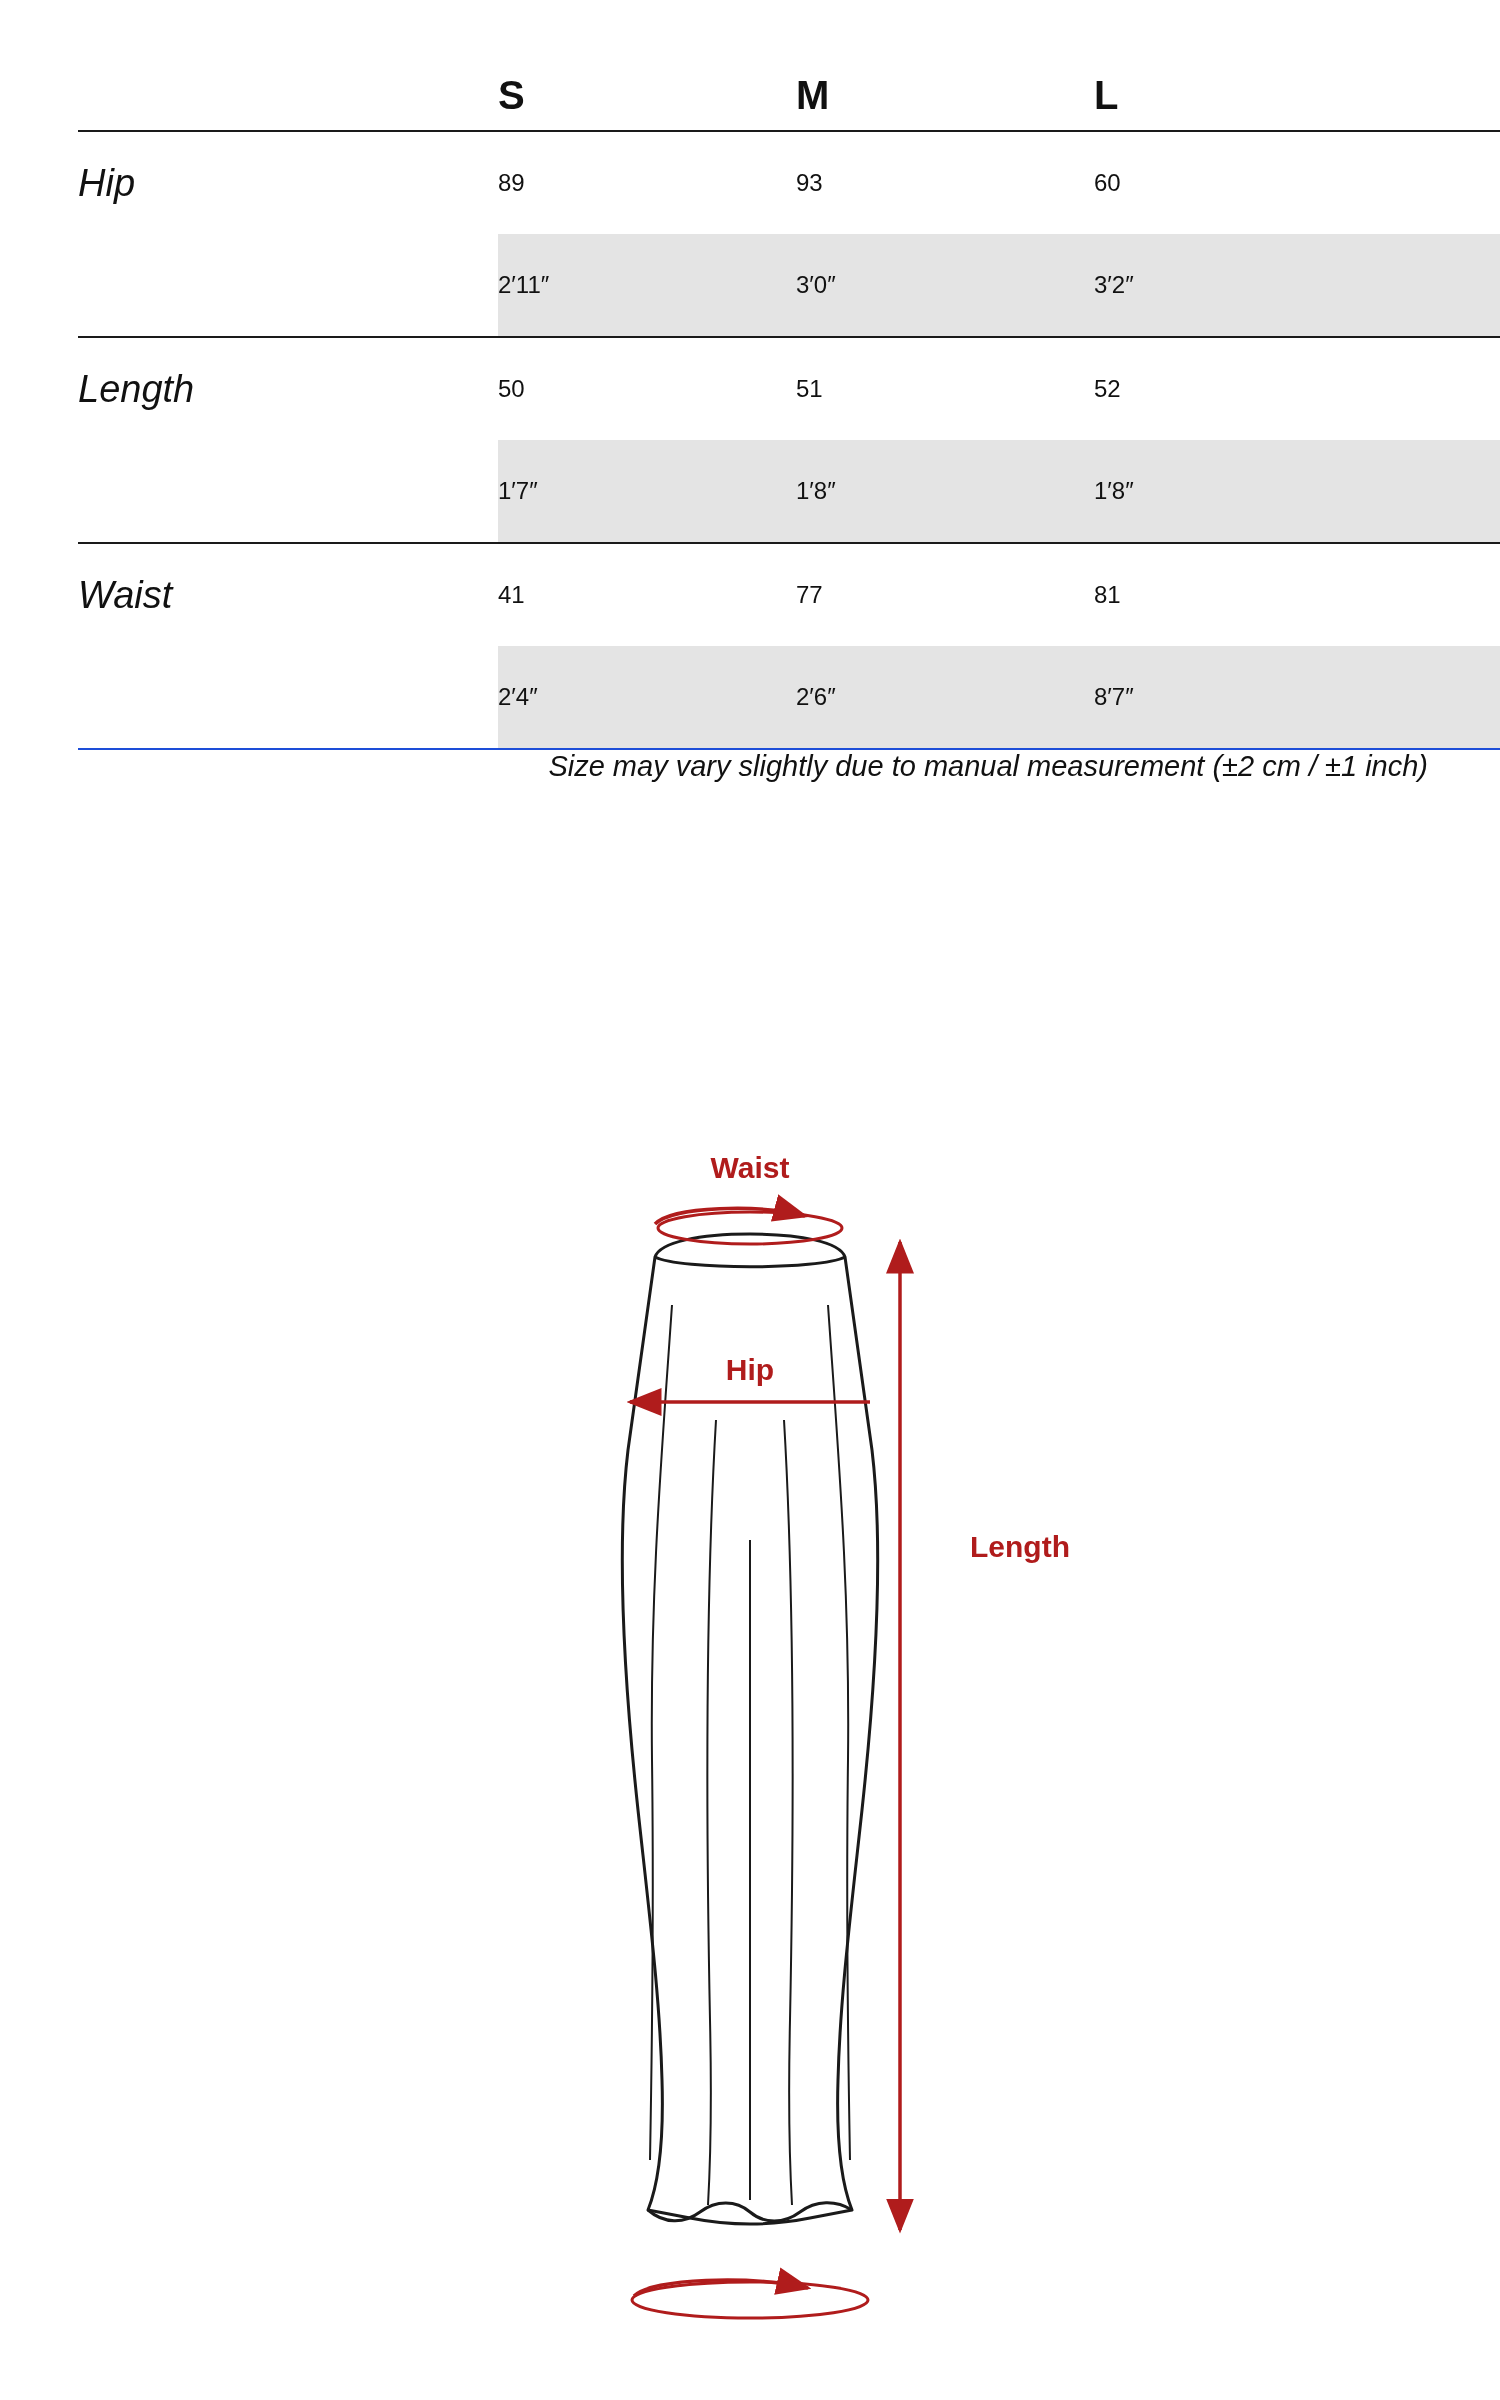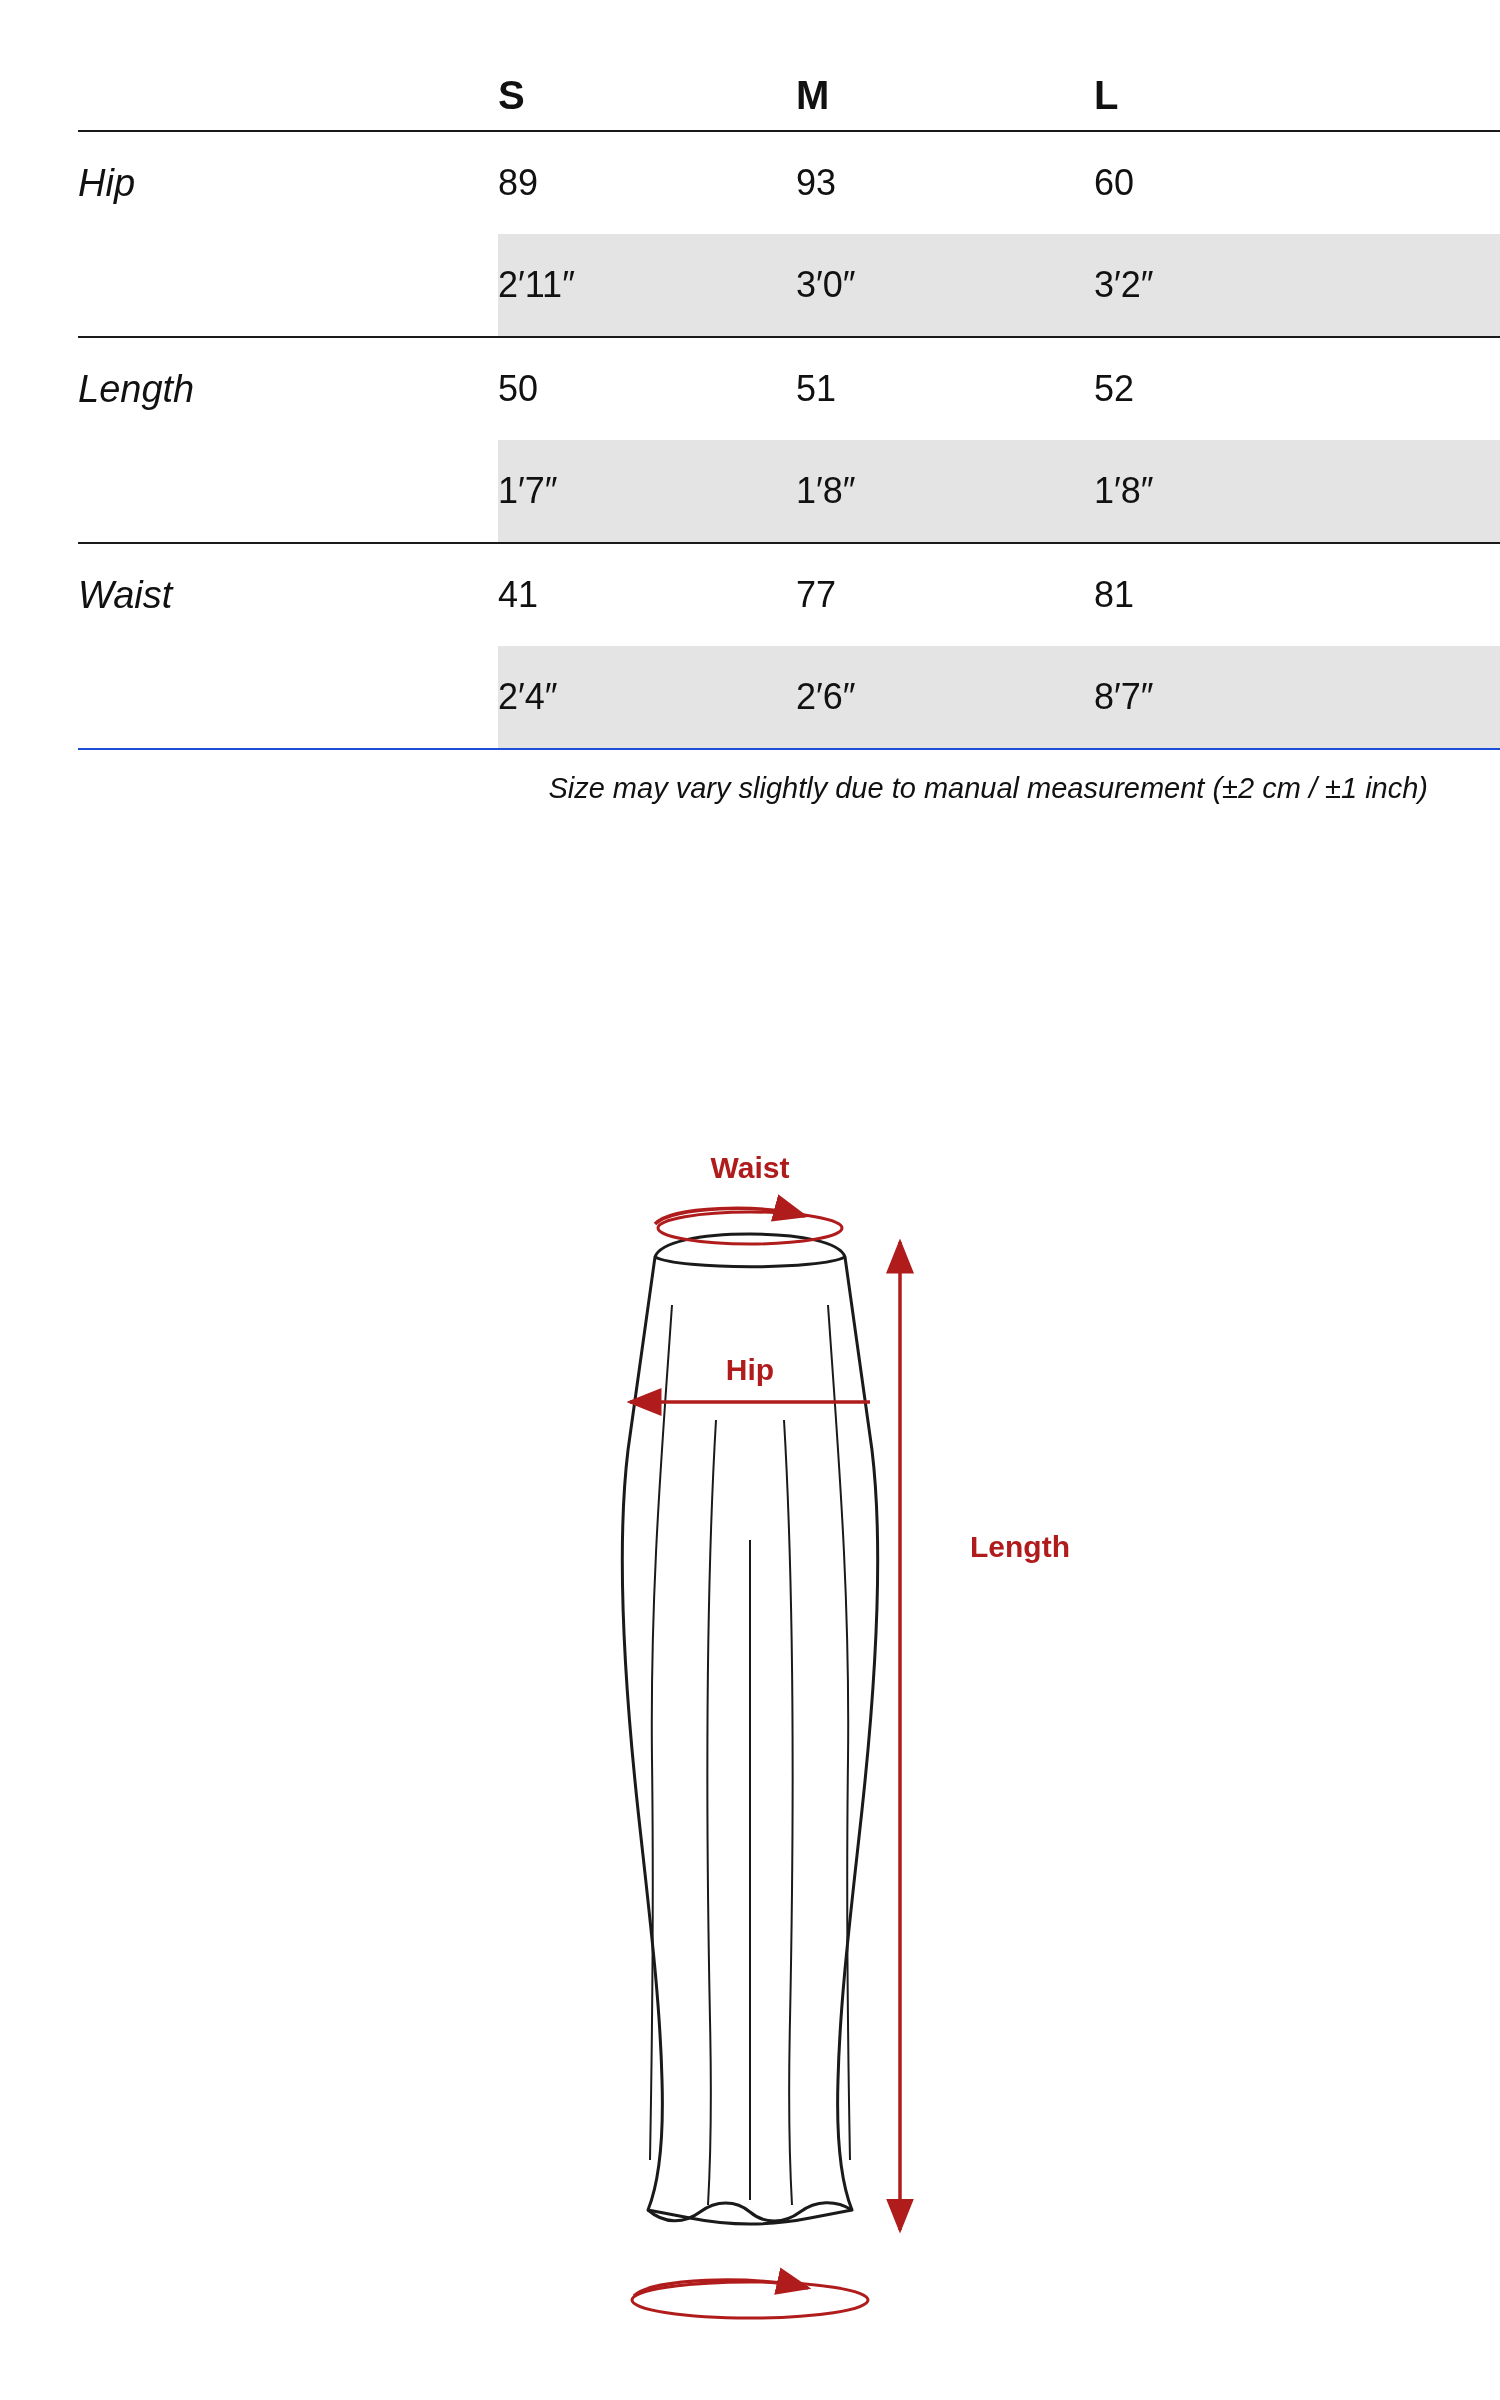--- a/index.html
+++ b/index.html
@@ -63,40 +63,39 @@
     background: #ffffff;
   }
 
   td.lbl-cell {
     font-style: italic;
     font-size: 38px;
     padding-left: 4px;
     color: #111;
   }
   td.val-cell {
-    font-size: 36px;
+    font-size: 24px;
     padding-left: 24px;
     color: #111;
   }
   td.unit-cell {
     font-size: 21px;
     color: #6f6f6f;
     text-align: right;
     padding-right: 22px;
     vertical-align: bottom;
     padding-bottom: 14px;
   }
 
   
   .rule-top td { border-top: 2px solid #1a1a1a; }
   .rule-group td { border-top: 2px solid #1a1a1a; }
   .rule-bottom td { border-bottom: 2px solid #1d4ed8; }
 
   .note {
-    margin-top: 22px;
     text-align: right;
     font-style: italic;
     font-size: 29px;
     color: #111;
     width: 1350px;
   }
 
   
   .diagram {
     position: absolute;

